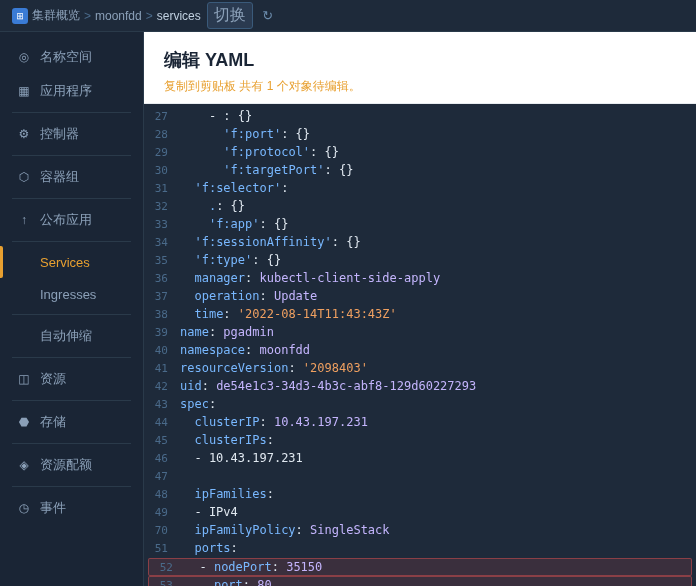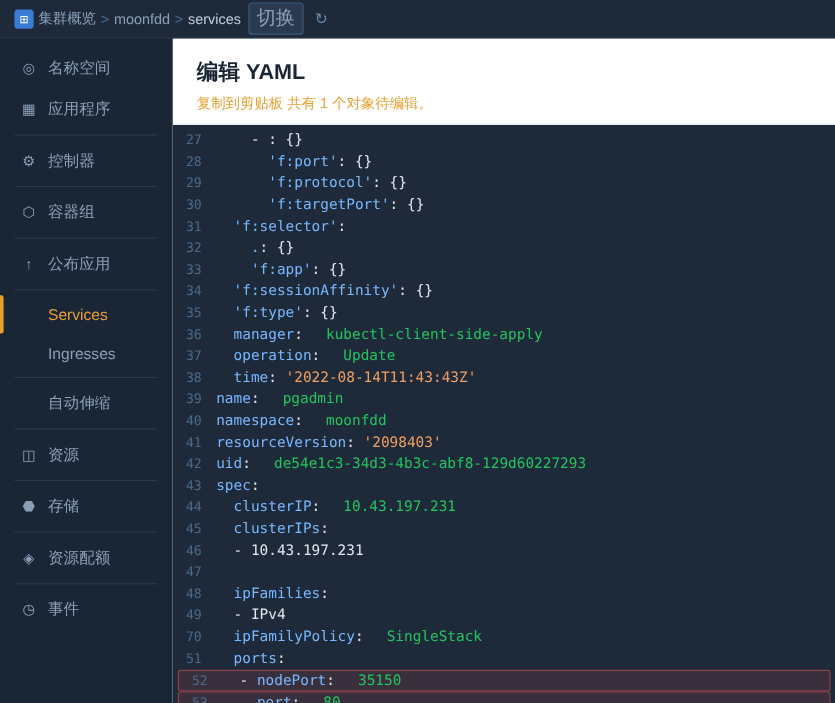--- a/index.html
+++ b/index.html
@@ -190,21 +190,21 @@
     .line-content {
       flex: 1;
       color: #c0d0e0;
       white-space: pre;
       padding-right: 8px;
     }
 
     
     .c-key { color: #79b8ff; }
     .c-string { color: #f0a060; }
-    .c-value { color: #22c55e; margin-left: 12px; }
+    .c-value { color: #c4b5fd; }
     .c-white { color: #e0e8f0; }
   </style>
 </head>
 <body>
 
 <div class="topbar">
   <div class="topbar-breadcrumb">
     <div class="topbar-icon">⊞</div>
     <span class="breadcrumb-link">集群概览</span>
     <span class="breadcrumb-sep">&gt;</span>

